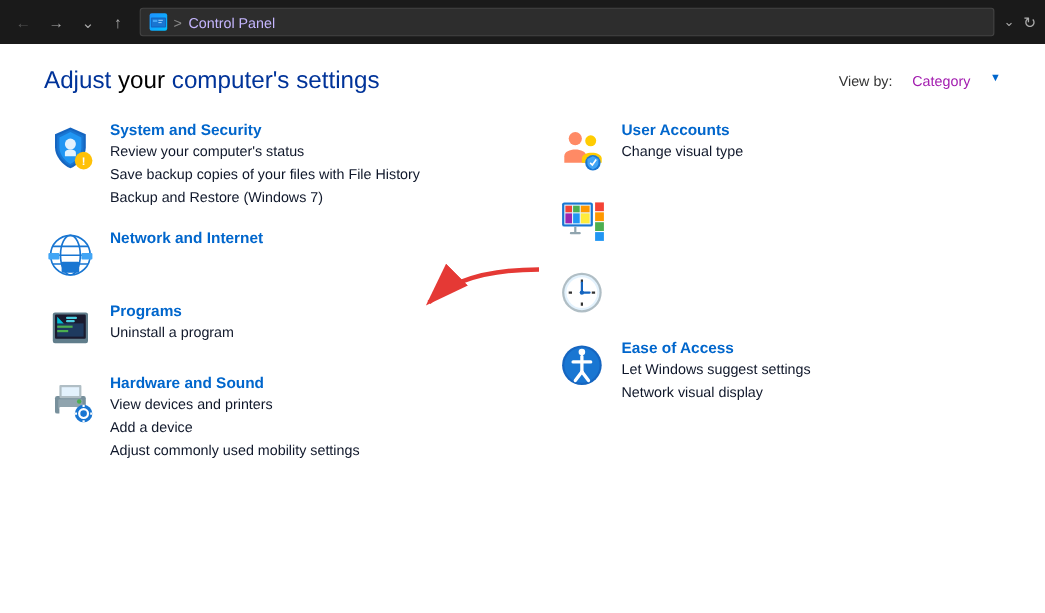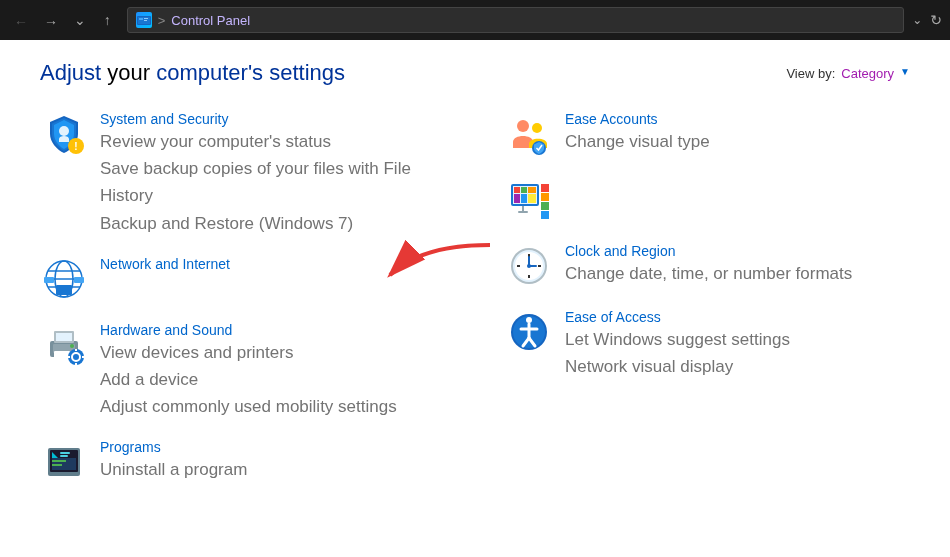--- a/index.html
+++ b/index.html
@@ -70,21 +70,21 @@
       margin-bottom: 24px;
     }
     .page-title {
       font-size: 22px;
       color: #003399;
       font-weight: 300;
     }
     .view-by {
       display: flex;
       align-items: flex-start;
-      gap: 6px;
+      gap: 18px;
       font-size: 13px;
       color: #333;
     }
     .view-by-label { color: #333; }
     .view-by-value { color: #a21caf; cursor: pointer; }
     .view-by-arrow { color: #0066cc; font-size: 10px; cursor: pointer; }
 
     
     .categories {
       display: grid;
@@ -104,27 +104,27 @@
       flex-shrink: 0;
       display: flex;
       align-items: center;
       justify-content: center;
     }
     .cat-text { flex: 1; }
     .cat-title {
       font-size: 14px;
       color: #0066cc;
       cursor: pointer;
-      font-weight: 400;
+      font-weight: 700;
       margin-bottom: 3px;
       text-decoration: none;
     }
     .cat-link {
-      font-size: 17px;
-      color: #737373;
+      font-size: 13px;
+      color: #0f172a;
       cursor: pointer;
       display: block;
       line-height: 1.6;
       text-decoration: none;
     }
 
     
     .arrow-container {
       position: absolute;
       top: 235px;
@@ -215,83 +215,83 @@
               </svg>
             </div>
             <div class="cat-text">
               <a class="cat-title">Network and Internet</a>
             </div>
           </div>
 
           <div class="category-item">
             <div class="cat-icon">
               <svg width="44" height="44" viewBox="0 0 44 44">
-
-                <rect x="8" y="18" width="28" height="16" rx="2" fill="#78909C"></rect>
-                <rect x="11" y="21" width="22" height="9" rx="1" fill="#90A4AE"></rect>
-                <rect x="12" y="8" width="20" height="12" rx="1" fill="#B0BEC5"></rect>
-                <rect x="14" y="10" width="16" height="8" rx="0" fill="#E3F2FD"></rect>
-                <rect x="12" y="28" width="20" height="8" rx="1" fill="#fff"></rect>
-                <circle cx="30" cy="23" r="2" fill="#4CAF50"></circle>
-
-                <circle cx="34" cy="34" r="8" fill="#1976D2"></circle>
-                <circle cx="34" cy="34" r="4" fill="none" stroke="#fff" stroke-width="2"></circle>
-                <line x1="34" y1="26" x2="34" y2="28" stroke="#fff" stroke-width="2"></line>
-                <line x1="34" y1="40" x2="34" y2="42" stroke="#fff" stroke-width="2"></line>
-                <line x1="26" y1="34" x2="28" y2="34" stroke="#fff" stroke-width="2"></line>
-                <line x1="40" y1="34" x2="42" y2="34" stroke="#fff" stroke-width="2"></line>
-              </svg>
-            </div>
-            <div class="cat-text">
-              <a class="cat-title">Hardware and Sound</a>
-              <a class="cat-link">View devices and printers</a>
-              <a class="cat-link">Add a device</a>
-              <a class="cat-link">Adjust commonly used mobility settings</a>
-            </div>
-          </div>
-
-          <div class="category-item">
-            <div class="cat-icon">
-              <svg width="44" height="44" viewBox="0 0 44 44">
                 <rect x="6" y="8" width="32" height="28" rx="2" fill="#607D8B"></rect>
                 <rect x="8" y="10" width="28" height="22" rx="1" fill="#1a1a2e"></rect>
                 <rect x="10" y="18" width="24" height="12" rx="0" fill="#1E3A5F"></rect>
                 <path d="M10 12 L16 18 L10 18 Z" fill="#00BCD4"></path>
                 <rect x="18" y="12" width="10" height="2" rx="1" fill="#4DD0E1"></rect>
                 <rect x="18" y="15" width="8" height="2" rx="1" fill="#4DD0E1"></rect>
                 <rect x="10" y="20" width="14" height="2" rx="0" fill="#4CAF50"></rect>
                 <rect x="10" y="24" width="10" height="2" rx="0" fill="#4CAF50"></rect>
               </svg>
             </div>
             <div class="cat-text">
               <a class="cat-title">Programs</a>
               <a class="cat-link">Uninstall a program</a>
             </div>
           </div>
 
+          <div class="category-item">
+            <div class="cat-icon">
+              <svg width="44" height="44" viewBox="0 0 44 44">
+
+                <rect x="8" y="18" width="28" height="16" rx="2" fill="#78909C"></rect>
+                <rect x="11" y="21" width="22" height="9" rx="1" fill="#90A4AE"></rect>
+                <rect x="12" y="8" width="20" height="12" rx="1" fill="#B0BEC5"></rect>
+                <rect x="14" y="10" width="16" height="8" rx="0" fill="#E3F2FD"></rect>
+                <rect x="12" y="28" width="20" height="8" rx="1" fill="#fff"></rect>
+                <circle cx="30" cy="23" r="2" fill="#4CAF50"></circle>
+
+                <circle cx="34" cy="34" r="8" fill="#1976D2"></circle>
+                <circle cx="34" cy="34" r="4" fill="none" stroke="#fff" stroke-width="2"></circle>
+                <line x1="34" y1="26" x2="34" y2="28" stroke="#fff" stroke-width="2"></line>
+                <line x1="34" y1="40" x2="34" y2="42" stroke="#fff" stroke-width="2"></line>
+                <line x1="26" y1="34" x2="28" y2="34" stroke="#fff" stroke-width="2"></line>
+                <line x1="40" y1="34" x2="42" y2="34" stroke="#fff" stroke-width="2"></line>
+              </svg>
+            </div>
+            <div class="cat-text">
+              <a class="cat-title">Hardware and Sound</a>
+              <a class="cat-link">View devices and printers</a>
+              <a class="cat-link">Add a device</a>
+              <a class="cat-link">Adjust commonly used mobility settings</a>
+            </div>
+          </div>
+
         </div>
 
         <div>
 
           <div class="category-item">
             <div class="cat-icon">
               <svg width="44" height="44" viewBox="0 0 44 44">
 
                 <circle cx="16" cy="14" r="6" fill="#FF8A65"></circle>
                 <path d="M6 30 C6 22 26 22 26 30 L26 36 L6 36 Z" fill="#FF8A65"></path>
                 <circle cx="30" cy="16" r="5" fill="#FFCC02"></circle>
                 <path d="M22 32 C22 25 40 25 40 32 L40 36 L22 36 Z" fill="#FFCC02"></path>
 
                 <circle cx="32" cy="36" r="7" fill="#1976D2"></circle>
                 <path d="M32 30 L37 32.5 L37 36.5 C37 39 34.5 41 32 42 C29.5 41 27 39 27 36.5 L27 32.5 Z" fill="#42A5F5"></path>
                 <polyline points="29.5,36 31.5,38 35,33" stroke="#fff" stroke-width="1.5" fill="none"></polyline>
               </svg>
             </div>
             <div class="cat-text">
-              <a class="cat-title">Ease Accounts</a>
+              <a class="cat-title">User Accounts</a>
               <a class="cat-link">Change visual type</a>
             </div>
           </div>
 
           <div class="category-item">
             <div class="cat-icon">
               <svg width="44" height="44" viewBox="0 0 44 44">
 
                 <rect x="4" y="6" width="28" height="22" rx="2" fill="#1976D2"></rect>
                 <rect x="6" y="8" width="24" height="18" fill="#E3F2FD"></rect>
@@ -322,24 +322,20 @@
 
                 <line x1="22" y1="10" x2="22" y2="13" stroke="#333" stroke-width="2"></line>
                 <line x1="22" y1="31" x2="22" y2="34" stroke="#333" stroke-width="2"></line>
                 <line x1="10" y1="22" x2="13" y2="22" stroke="#333" stroke-width="2"></line>
                 <line x1="31" y1="22" x2="34" y2="22" stroke="#333" stroke-width="2"></line>
 
                 <line x1="22" y1="22" x2="22" y2="13" stroke="#1565C0" stroke-width="2" stroke-linecap="round"></line>
                 <line x1="22" y1="22" x2="29" y2="22" stroke="#1565C0" stroke-width="2" stroke-linecap="round"></line>
                 <circle cx="22" cy="22" r="2" fill="#1565C0"></circle>
               </svg>
-            </div>
-            <div class="cat-text">
-              <a class="cat-title">Clock and Region</a>
-              <a class="cat-link">Change date, time, or number formats</a>
             </div>
           </div>
 
           <div class="category-item">
             <div class="cat-icon">
               <svg width="44" height="44" viewBox="0 0 44 44">
                 <circle cx="22" cy="22" r="18" fill="#1565C0"></circle>
                 <circle cx="22" cy="22" r="16" fill="#1976D2"></circle>
                 <circle cx="22" cy="10" r="3" fill="#fff"></circle>
                 <line x1="22" y1="14" x2="22" y2="28" stroke="#fff" stroke-width="3" stroke-linecap="round"></line>

